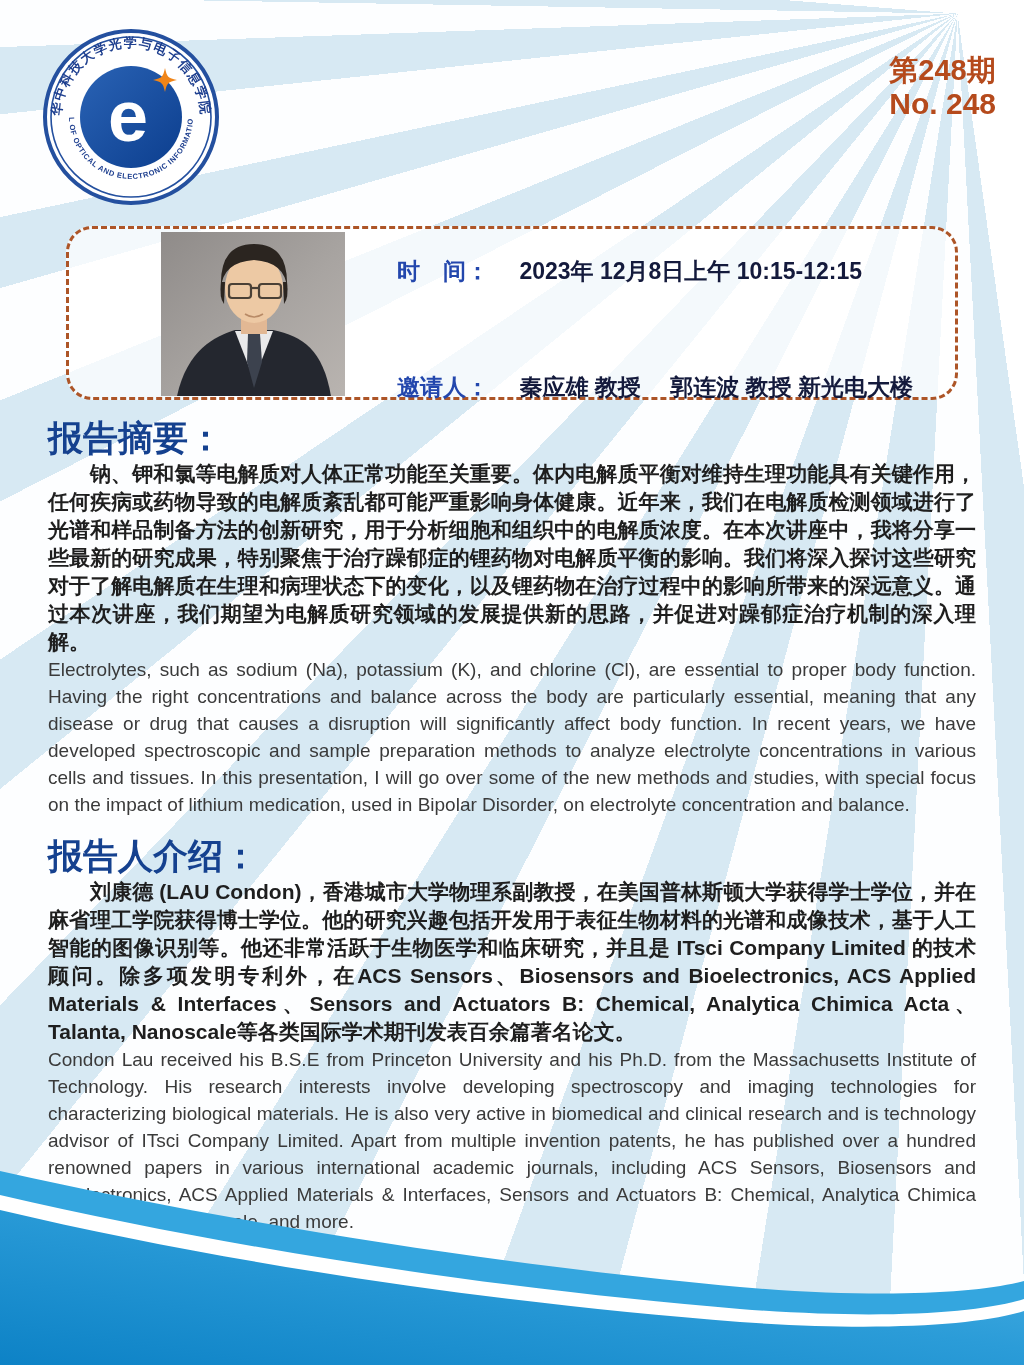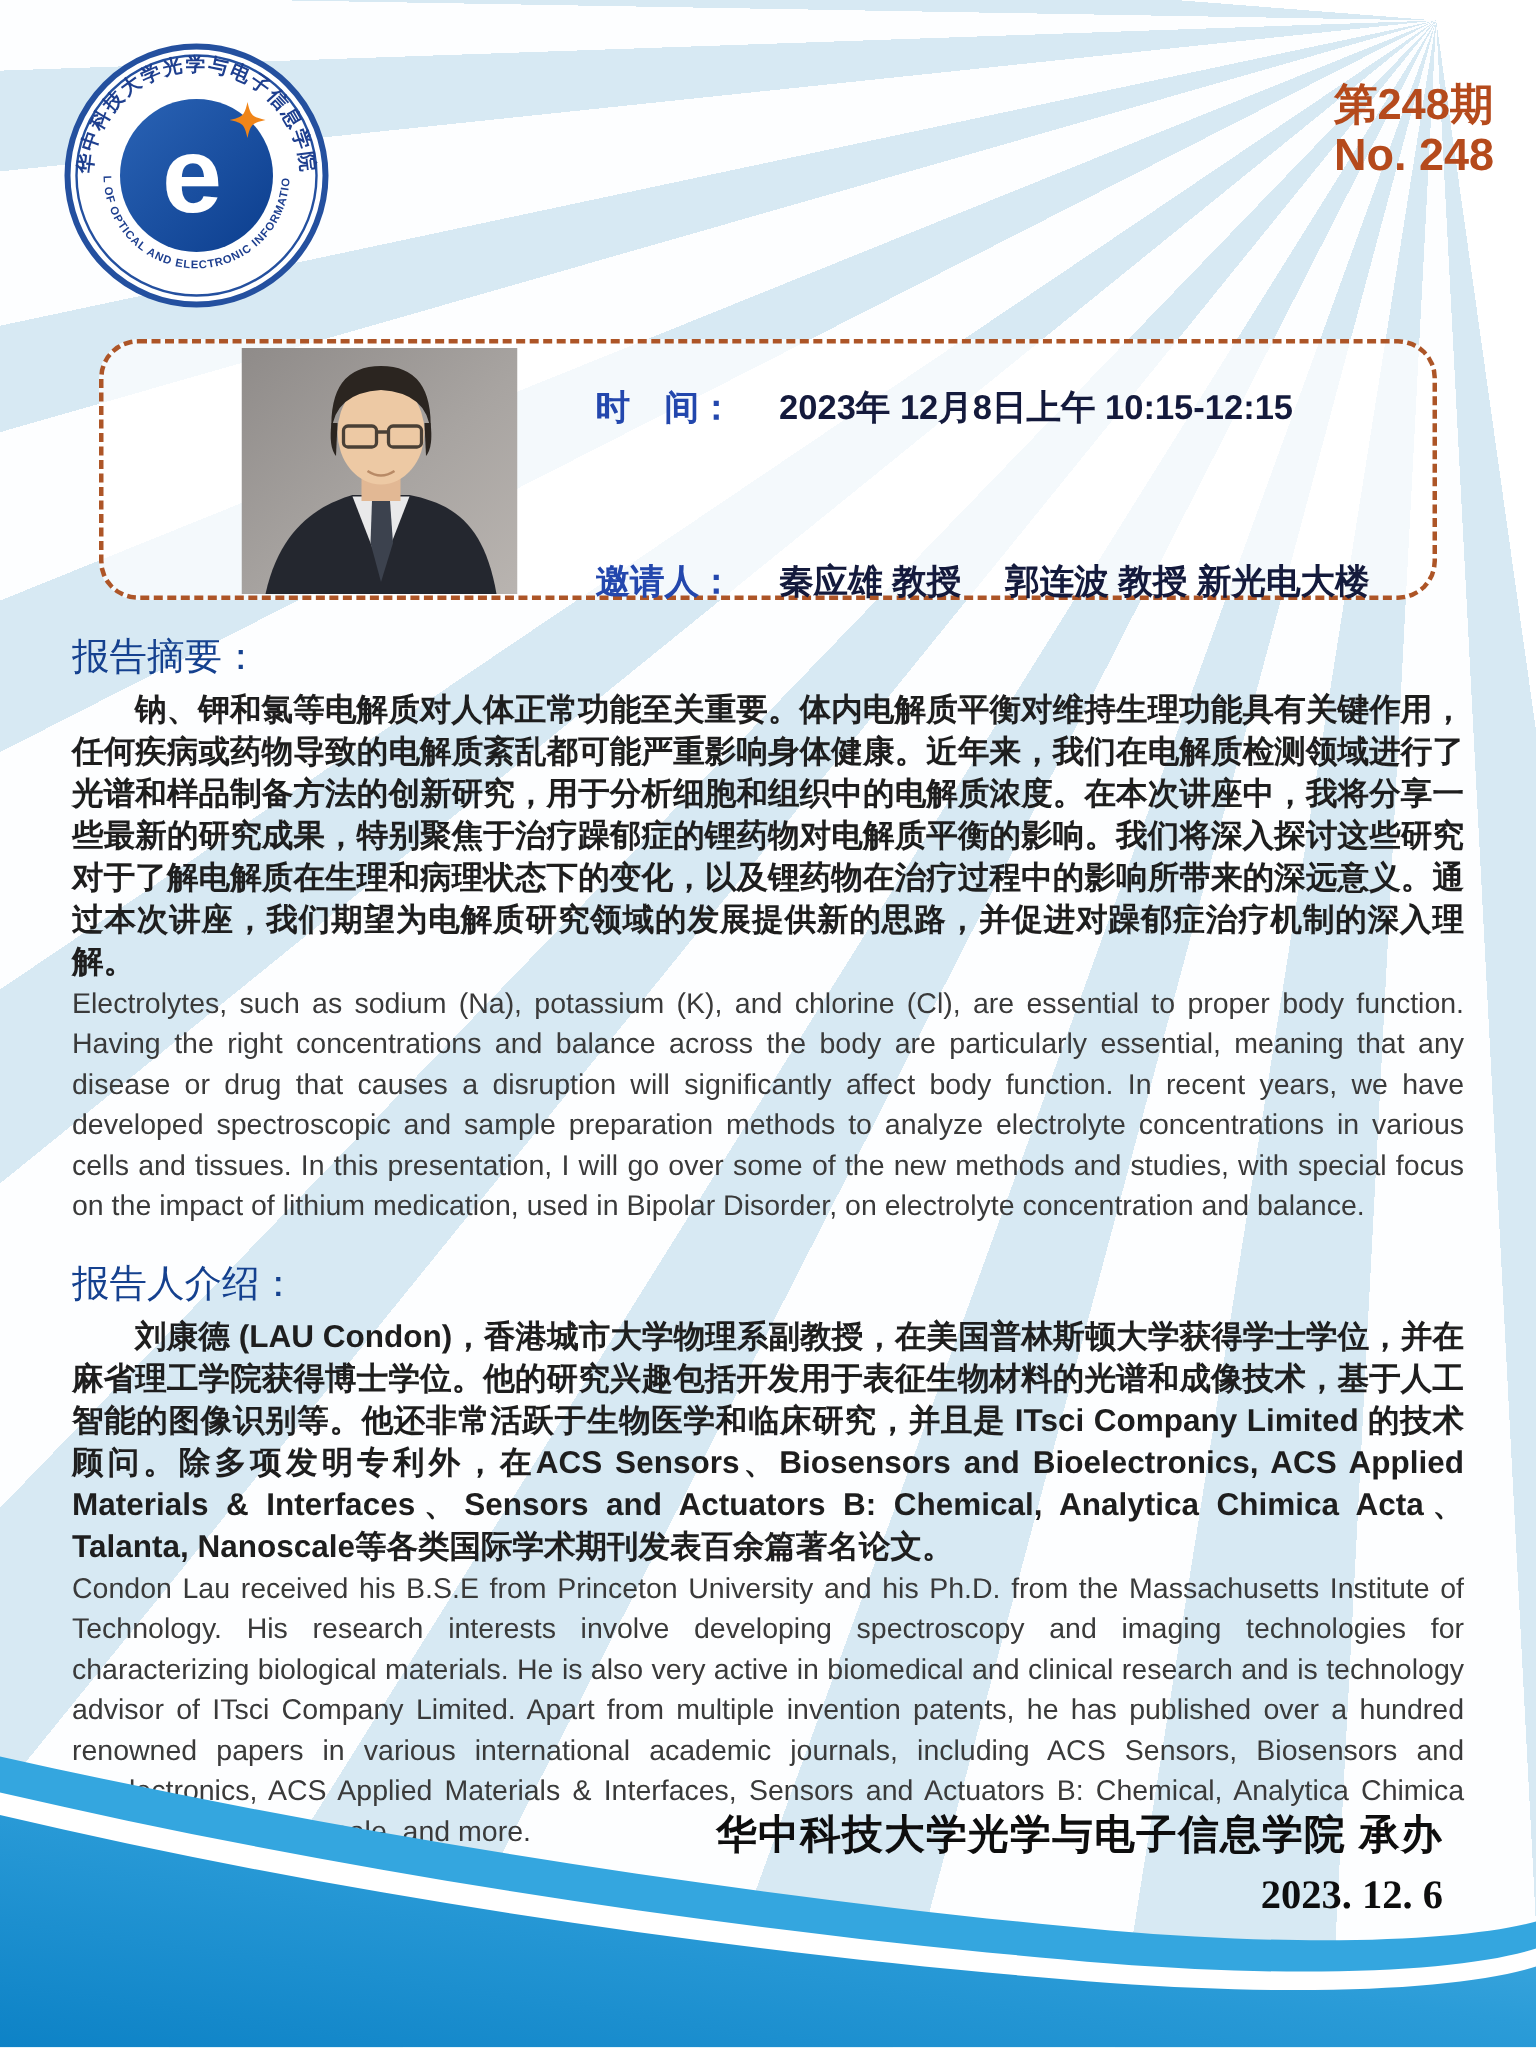--- a/index.html
+++ b/index.html
@@ -61,21 +61,21 @@
     margin-left:52px; display:flex; flex-direction:column; justify-content:space-between;
     height:146px; padding:2px 0;margin-top:32px;
   }
   .info-row{font-size:23px; font-weight:bold; white-space:nowrap; line-height:30px;}
   .info-row .label{color:#2347ad; display:inline-block; min-width:104px;}
   .info-row .value{color:#141a3c; margin-left:12px;}
 
   
   .body-wrap{padding:0 48px;}
   .section-heading{
-    margin:22px 0 6px; font-size:25px; font-weight:normal; color:#15418f; line-height:32px;
+    margin:22px 0 6px; font-size:35px; font-weight:bold; color:#15418f; line-height:32px;
   }
   .cn-para{
     font-size:21px; line-height:28px; font-weight:600; color:#1e1e1e;
     text-align:justify; text-indent:2em; margin:0;
   }
   .en-para{
     font-size:19px; line-height:27px; color:#3a3a3a;
     text-align:justify; margin:0;
   }
 
@@ -168,24 +168,20 @@
       <div class="section-heading">报告摘要：</div>
       <p class="cn-para">钠、钾和氯等电解质对人体正常功能至关重要。体内电解质平衡对维持生理功能具有关键作用，任何疾病或药物导致的电解质紊乱都可能严重影响身体健康。近年来，我们在电解质检测领域进行了光谱和样品制备方法的创新研究，用于分析细胞和组织中的电解质浓度。在本次讲座中，我将分享一些最新的研究成果，特别聚焦于治疗躁郁症的锂药物对电解质平衡的影响。我们将深入探讨这些研究对于了解电解质在生理和病理状态下的变化，以及锂药物在治疗过程中的影响所带来的深远意义。通过本次讲座，我们期望为电解质研究领域的发展提供新的思路，并促进对躁郁症治疗机制的深入理解。</p>
       <p class="en-para">Electrolytes, such as sodium (Na), potassium (K), and chlorine (Cl), are essential to proper body function. Having the right concentrations and balance across the body are particularly essential, meaning that any disease or drug that causes a disruption will significantly affect body function. In recent years, we have developed spectroscopic and sample preparation methods to analyze electrolyte concentrations in various cells and tissues. In this presentation, I will go over some of the new methods and studies, with special focus on the impact of lithium medication, used in Bipolar Disorder, on electrolyte concentration and balance.</p>
 
       <div class="section-heading">报告人介绍：</div>
       <p class="cn-para">刘康德 (LAU Condon)，香港城市大学物理系副教授，在美国普林斯顿大学获得学士学位，并在麻省理工学院获得博士学位。他的研究兴趣包括开发用于表征生物材料的光谱和成像技术，基于人工智能的图像识别等。他还非常活跃于生物医学和临床研究，并且是 ITsci Company Limited 的技术顾问。除多项发明专利外，在ACS Sensors、Biosensors and Bioelectronics, ACS Applied Materials &amp; Interfaces、Sensors and Actuators B: Chemical, Analytica Chimica Acta、Talanta, Nanoscale等各类国际学术期刊发表百余篇著名论文。</p>
       <p class="en-para">Condon Lau received his B.S.E from Princeton University and his Ph.D. from the Massachusetts Institute of Technology. His research interests involve developing spectroscopy and imaging technologies for characterizing biological materials. He is also very active in biomedical and clinical research and is technology advisor of ITsci Company Limited. Apart from multiple invention patents, he has published over a hundred renowned papers in various international academic journals, including ACS Sensors, Biosensors and Bioelectronics, ACS Applied Materials &amp; Interfaces, Sensors and Actuators B: Chemical, Analytica Chimica Acta, Talanta, Nanoscale, and more.</p>
     </div>
   </div>
 
-  <div class="footer">
-    <div class="organizer">华中科技大学光学与电子信息学院 承办</div>
-    <div class="date">2023. 12. 6</div>
-  </div>
 
   <svg class="wave" viewBox="0 0 1024 200" preserveAspectRatio="none">
     <defs>
       <linearGradient id="waveGrad" x1="0" y1="1" x2="1" y2="0">
         <stop offset="0" stop-color="#0d82c6"></stop>
         <stop offset="0.55" stop-color="#2b9cd8"></stop>
         <stop offset="1" stop-color="#52b5e6"></stop>
       </linearGradient>
     </defs>
     <path d="M0,6 C250,62 520,102 740,122 C880,134 980,128 1024,116 L1024,200 L0,200 Z" fill="#34a6df"></path>

